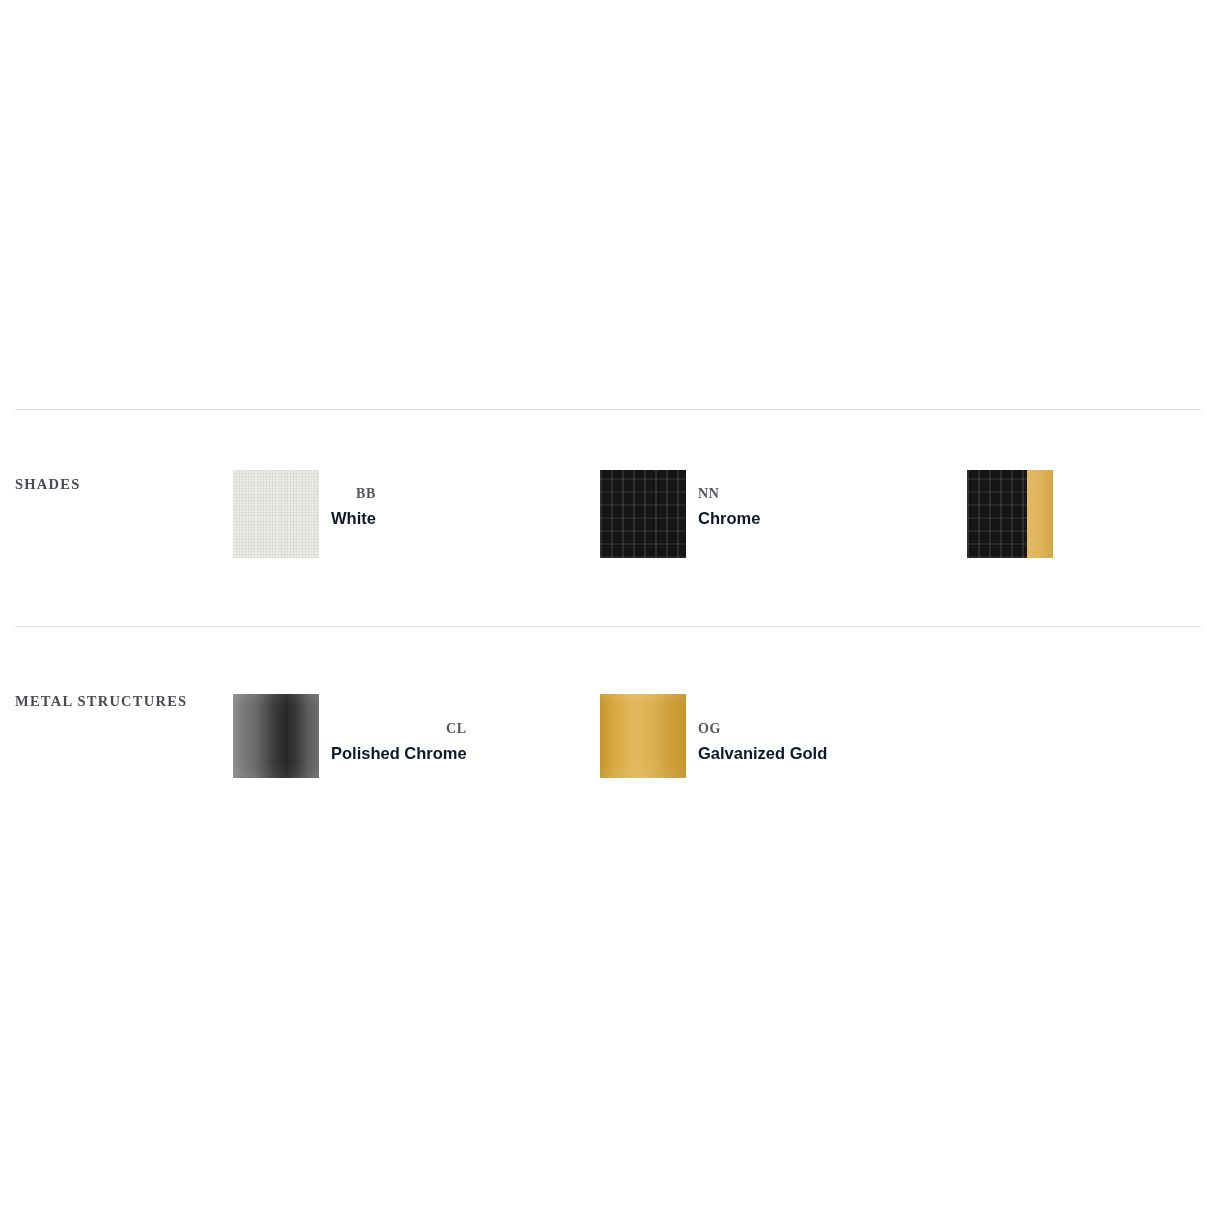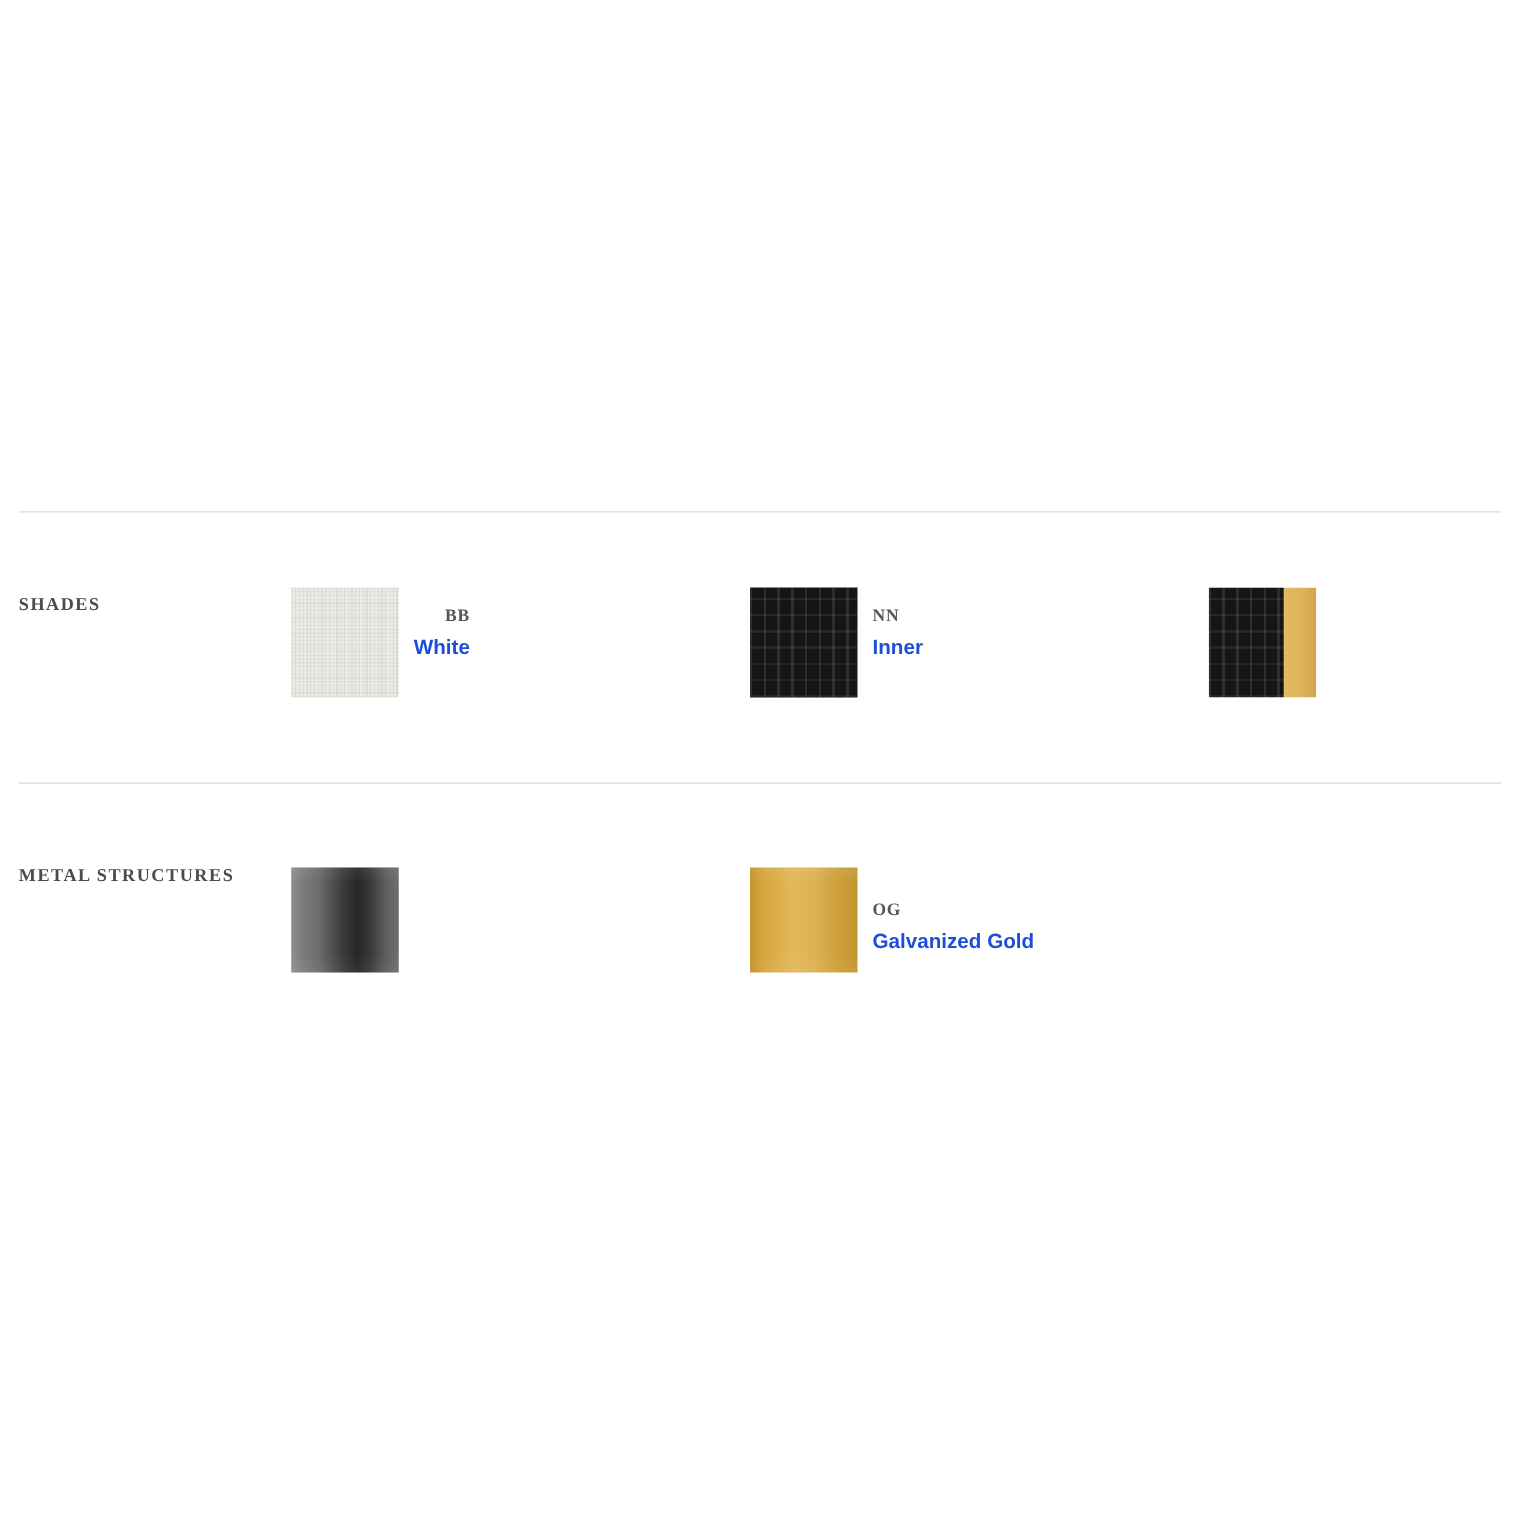--- a/index.html
+++ b/index.html
@@ -154,21 +154,21 @@
     font-family: "Liberation Serif", serif;
     font-size: 14px;
     letter-spacing: 0.6px;
     color: #55555c;
     line-height: 1;
     margin-bottom: 9px;
   }
   .swatch-name {
     font-family: "Liberation Sans", sans-serif;
     font-size: 16.5px;
-    color: #1d4ed8;
+    color: #0f172a;
     line-height: 1;
   }
 </style>
 </head>
 <body>
 
 <div class="page">
 
   <div class="divider divider-shades"></div>
 
@@ -181,21 +181,21 @@
       <div class="swatch-text">
         <div class="swatch-code">BB</div>
         <div class="swatch-name">White</div>
       </div>
     </div>
 
     <div class="swatch-item item-col-2">
       <div class="swatch swatch-black tex"></div>
       <div class="swatch-text">
         <div class="swatch-code">NN</div>
-        <div class="swatch-name">Inner</div>
+        <div class="swatch-name">Chrome</div>
       </div>
     </div>
 
     <div class="swatch-item item-col-3">
       <div class="swatch swatch-split">
         <div class="part-a tex"></div>
         <div class="part-b"></div>
       </div>
     </div>
 
@@ -204,20 +204,24 @@
   <div class="divider divider-metal"></div>
 
   <div class="section section-metal">
 
     <div class="section-label">METAL STRUCTURES</div>
 
     <div class="swatch-item item-col-1">
       <div class="swatch swatch-chrome">
         <div class="sheen"></div>
       </div>
+      <div class="swatch-text">
+        <div class="swatch-code">CL</div>
+        <div class="swatch-name">Polished Chrome</div>
+      </div>
     </div>
 
     <div class="swatch-item item-col-2">
       <div class="swatch swatch-gold-fallback">
         <div class="sheen"></div>
       </div>
       <div class="swatch-text">
         <div class="swatch-code">OG</div>
         <div class="swatch-name">Galvanized Gold</div>
       </div>

